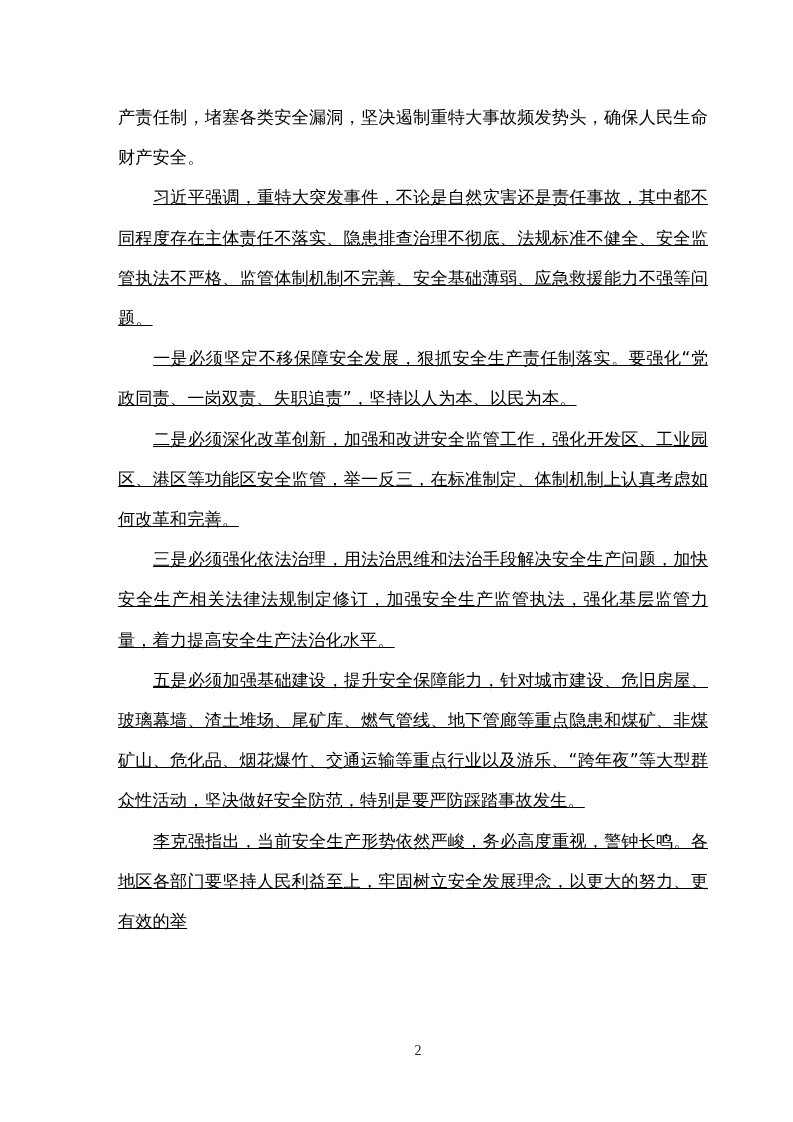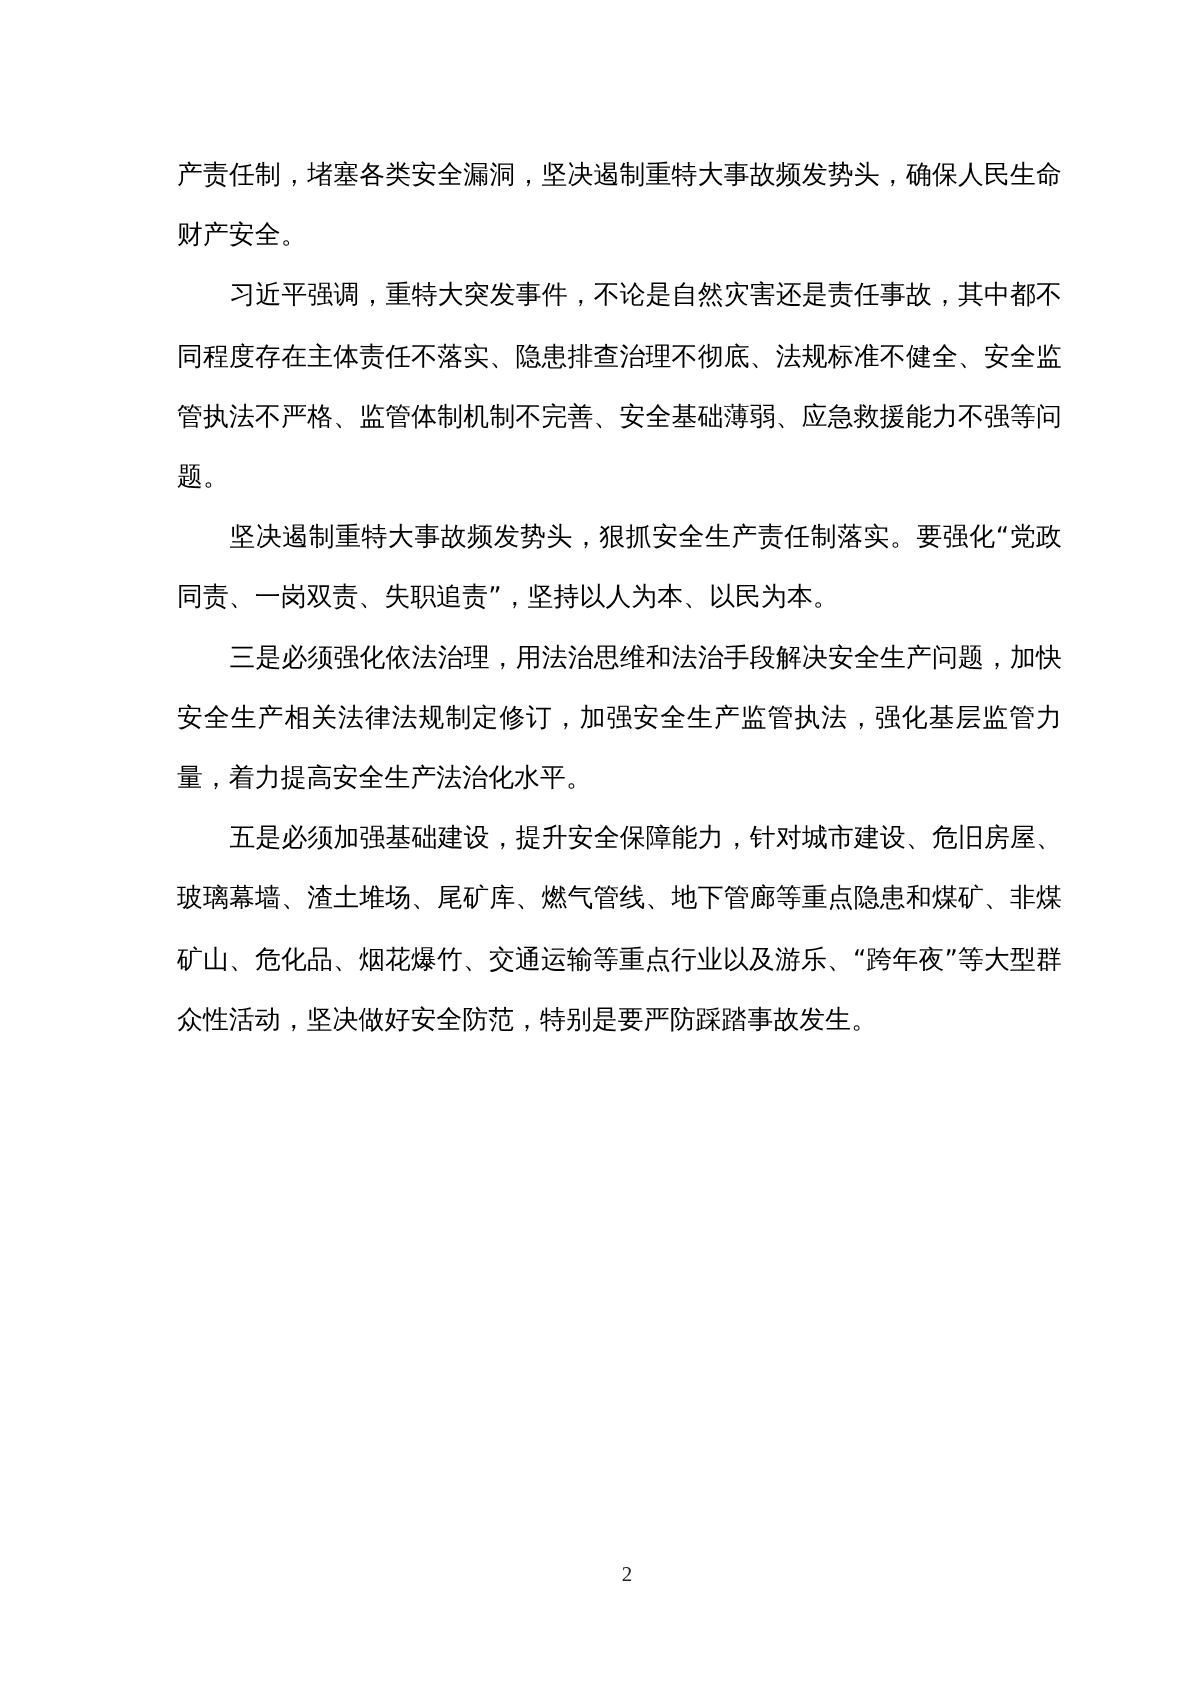--- a/index.html
+++ b/index.html
@@ -33,20 +33,21 @@
       font-family: "DejaVu Sans", "Liberation Sans", sans-serif;
       font-size: 17.2px;
       line-height: 40.2px;
       letter-spacing: 0.1px;
       text-align: justify;
       text-align-last: left;
       word-break: break-all;
     }
     .para.indent {
       text-indent: 35px;
+      text-decoration: underline;
     }
     .para.emph {
       font-family: "DejaVu Serif", "Liberation Serif", serif;
       font-weight: bold;
       font-size: 16.2px;
       line-height: 29px;
       letter-spacing: 1.0px;
       margin-top: 5px;
       margin-bottom: 4px;
     }
@@ -63,18 +64,20 @@
       box-sizing: border-box;
     }
   </style>
 </head>
 <body>
 
 <div class="page">
   <div class="content">
     <p class="para">产责任制，堵塞各类安全漏洞，坚决遏制重特大事故频发势头，确保人民生命财产安全。</p>
     <p class="para indent">习近平强调，重特大突发事件，不论是自然灾害还是责任事故，其中都不同程度存在主体责任不落实、隐患排查治理不彻底、法规标准不健全、安全监管执法不严格、监管体制机制不完善、安全基础薄弱、应急救援能力不强等问题。</p>
-    <p class="para indent">坚决遏制重特大事故频发势头，狠抓安全生产责任制落实。要强化“党政同责、一岗双责、失职追责”，坚持以人为本、以民为本。</p>
+    <p class="para indent">一是必须坚定不移保障安全发展，狠抓安全生产责任制落实。要强化“党政同责、一岗双责、失职追责”，坚持以人为本、以民为本。</p>
+    <p class="para indent">二是必须深化改革创新，加强和改进安全监管工作，强化开发区、工业园区、港区等功能区安全监管，举一反三，在标准制定、体制机制上认真考虑如何改革和完善。</p>
     <p class="para indent">三是必须强化依法治理，用法治思维和法治手段解决安全生产问题，加快安全生产相关法律法规制定修订，加强安全生产监管执法，强化基层监管力量，着力提高安全生产法治化水平。</p>
     <p class="para indent">五是必须加强基础建设，提升安全保障能力，针对城市建设、危旧房屋、玻璃幕墙、渣土堆场、尾矿库、燃气管线、地下管廊等重点隐患和煤矿、非煤矿山、危化品、烟花爆竹、交通运输等重点行业以及游乐、“跨年夜”等大型群众性活动，坚决做好安全防范，特别是要严防踩踏事故发生。</p>
+    <p class="para indent">李克强指出，当前安全生产形势依然严峻，务必高度重视，警钟长鸣。各地区各部门要坚持人民利益至上，牢固树立安全发展理念，以更大的努力、更有效的举</p>
   </div>
   <div class="page-number">2</div>
 </div>
 
 </body></html>

